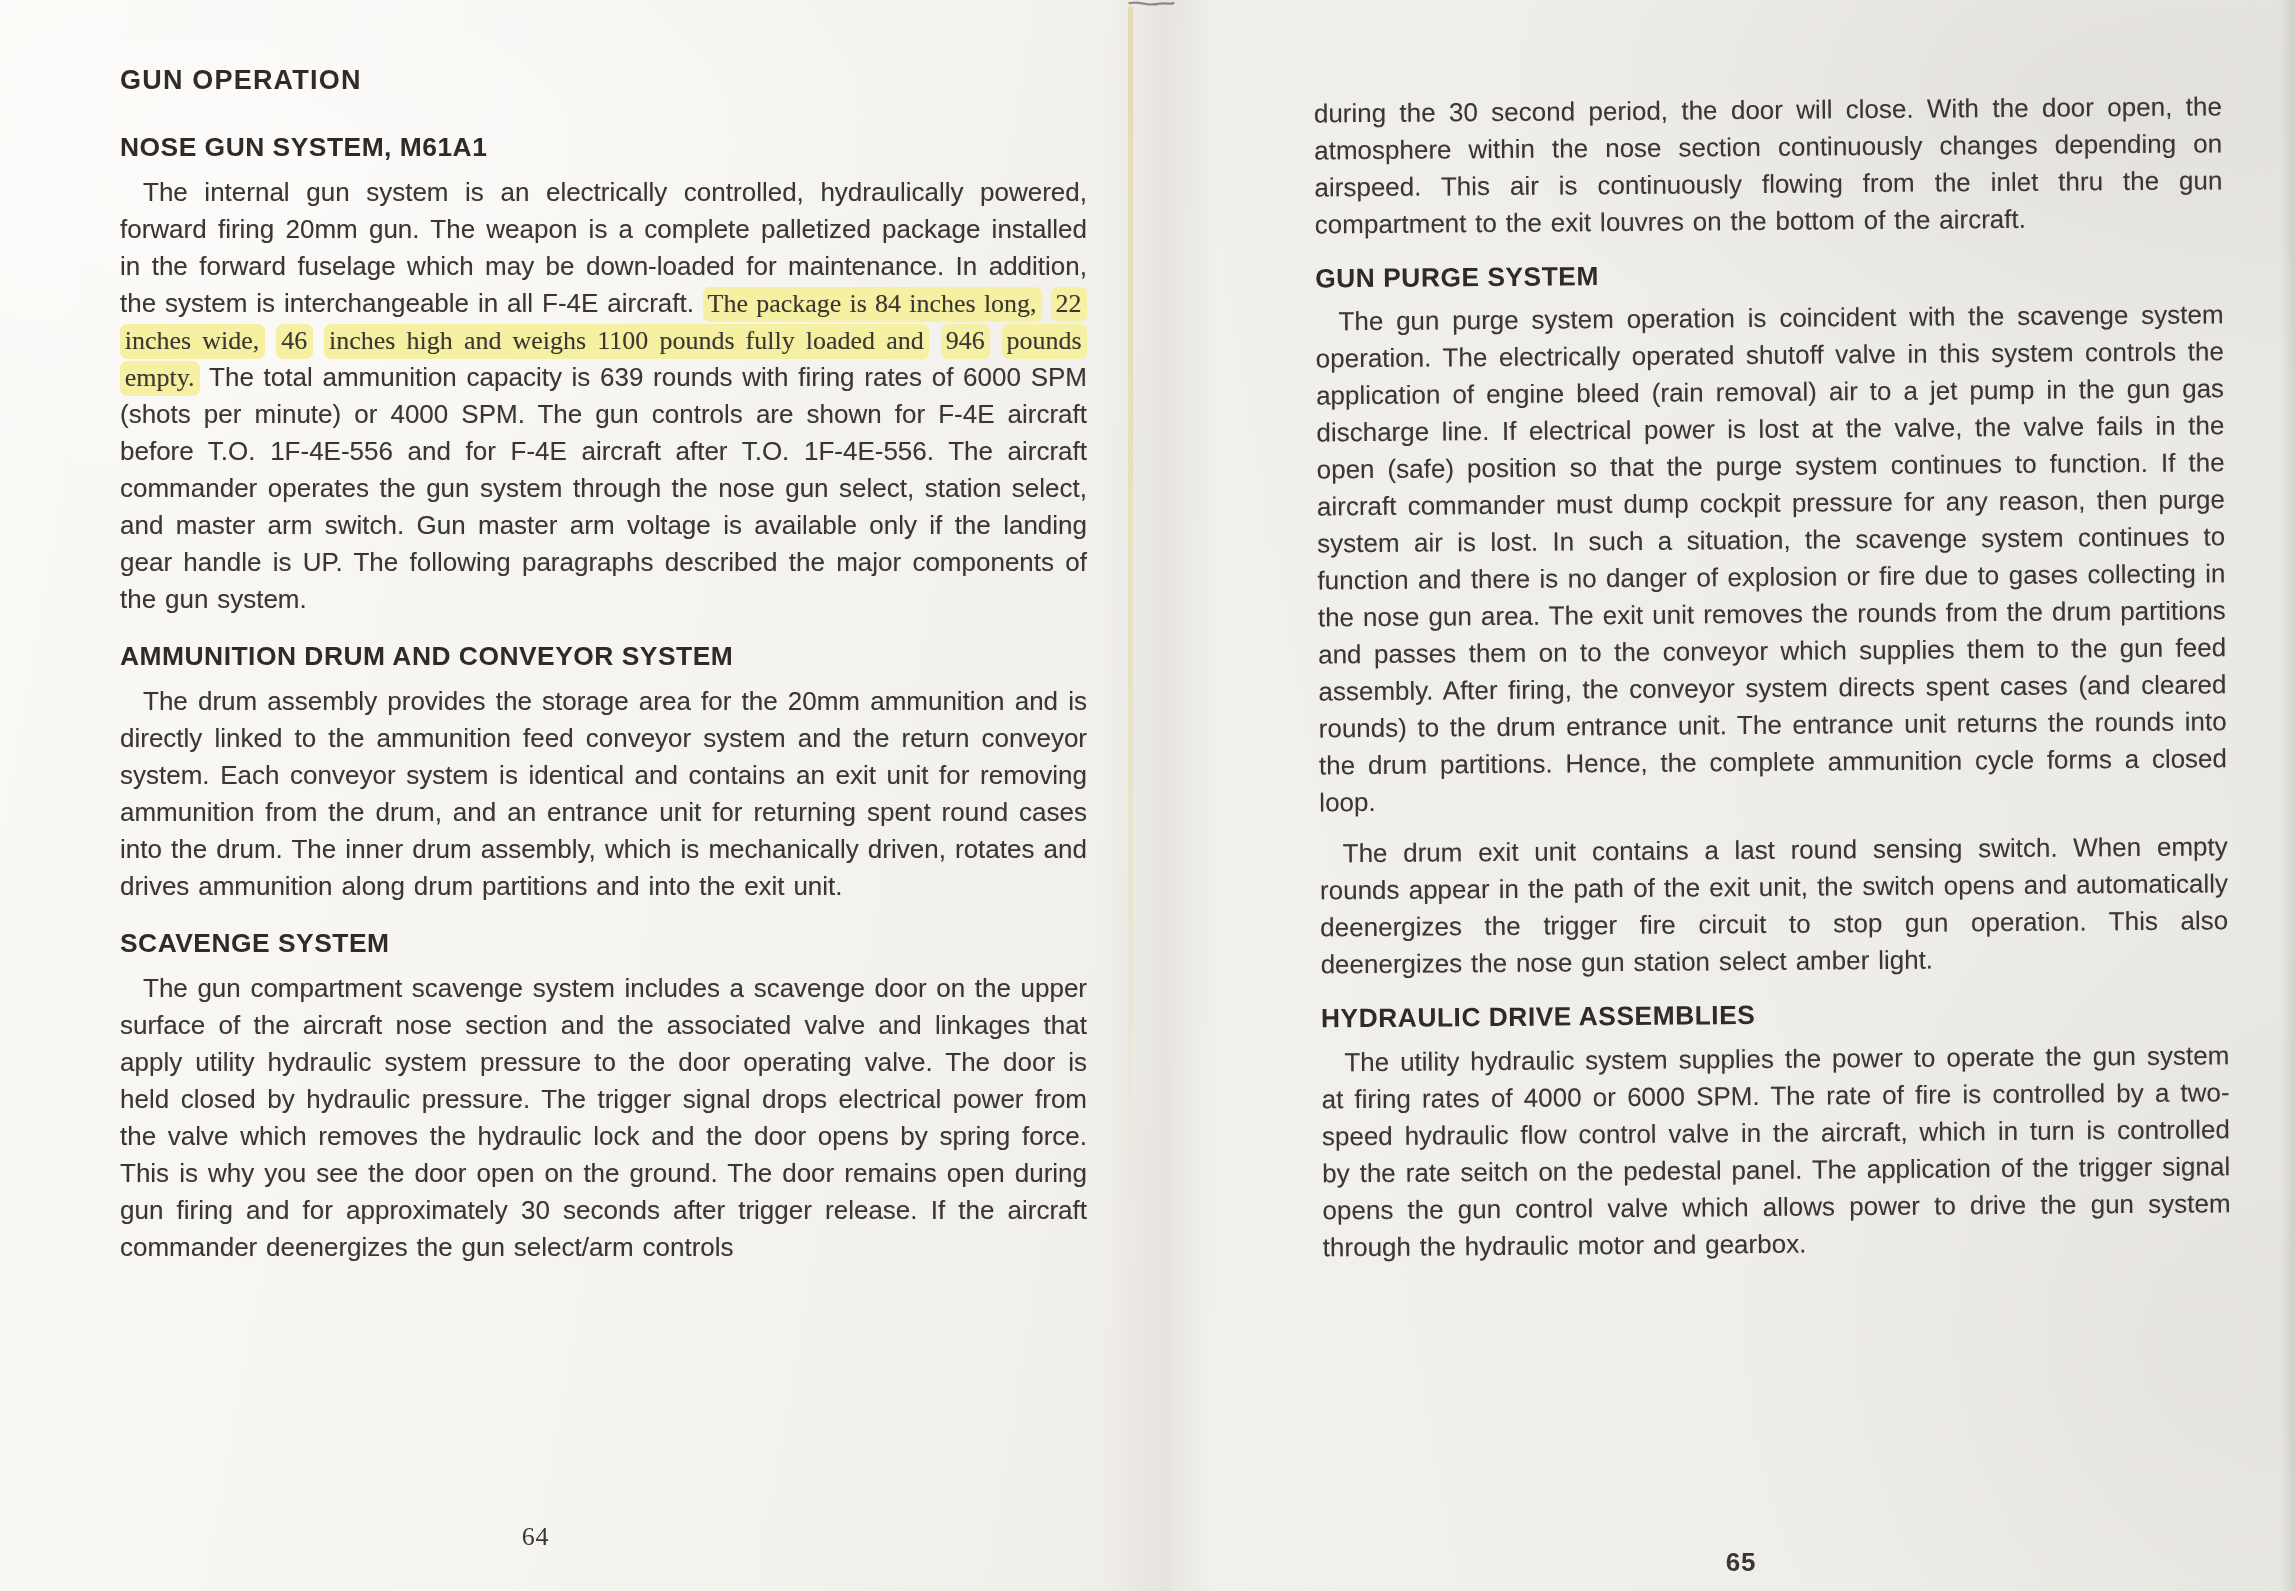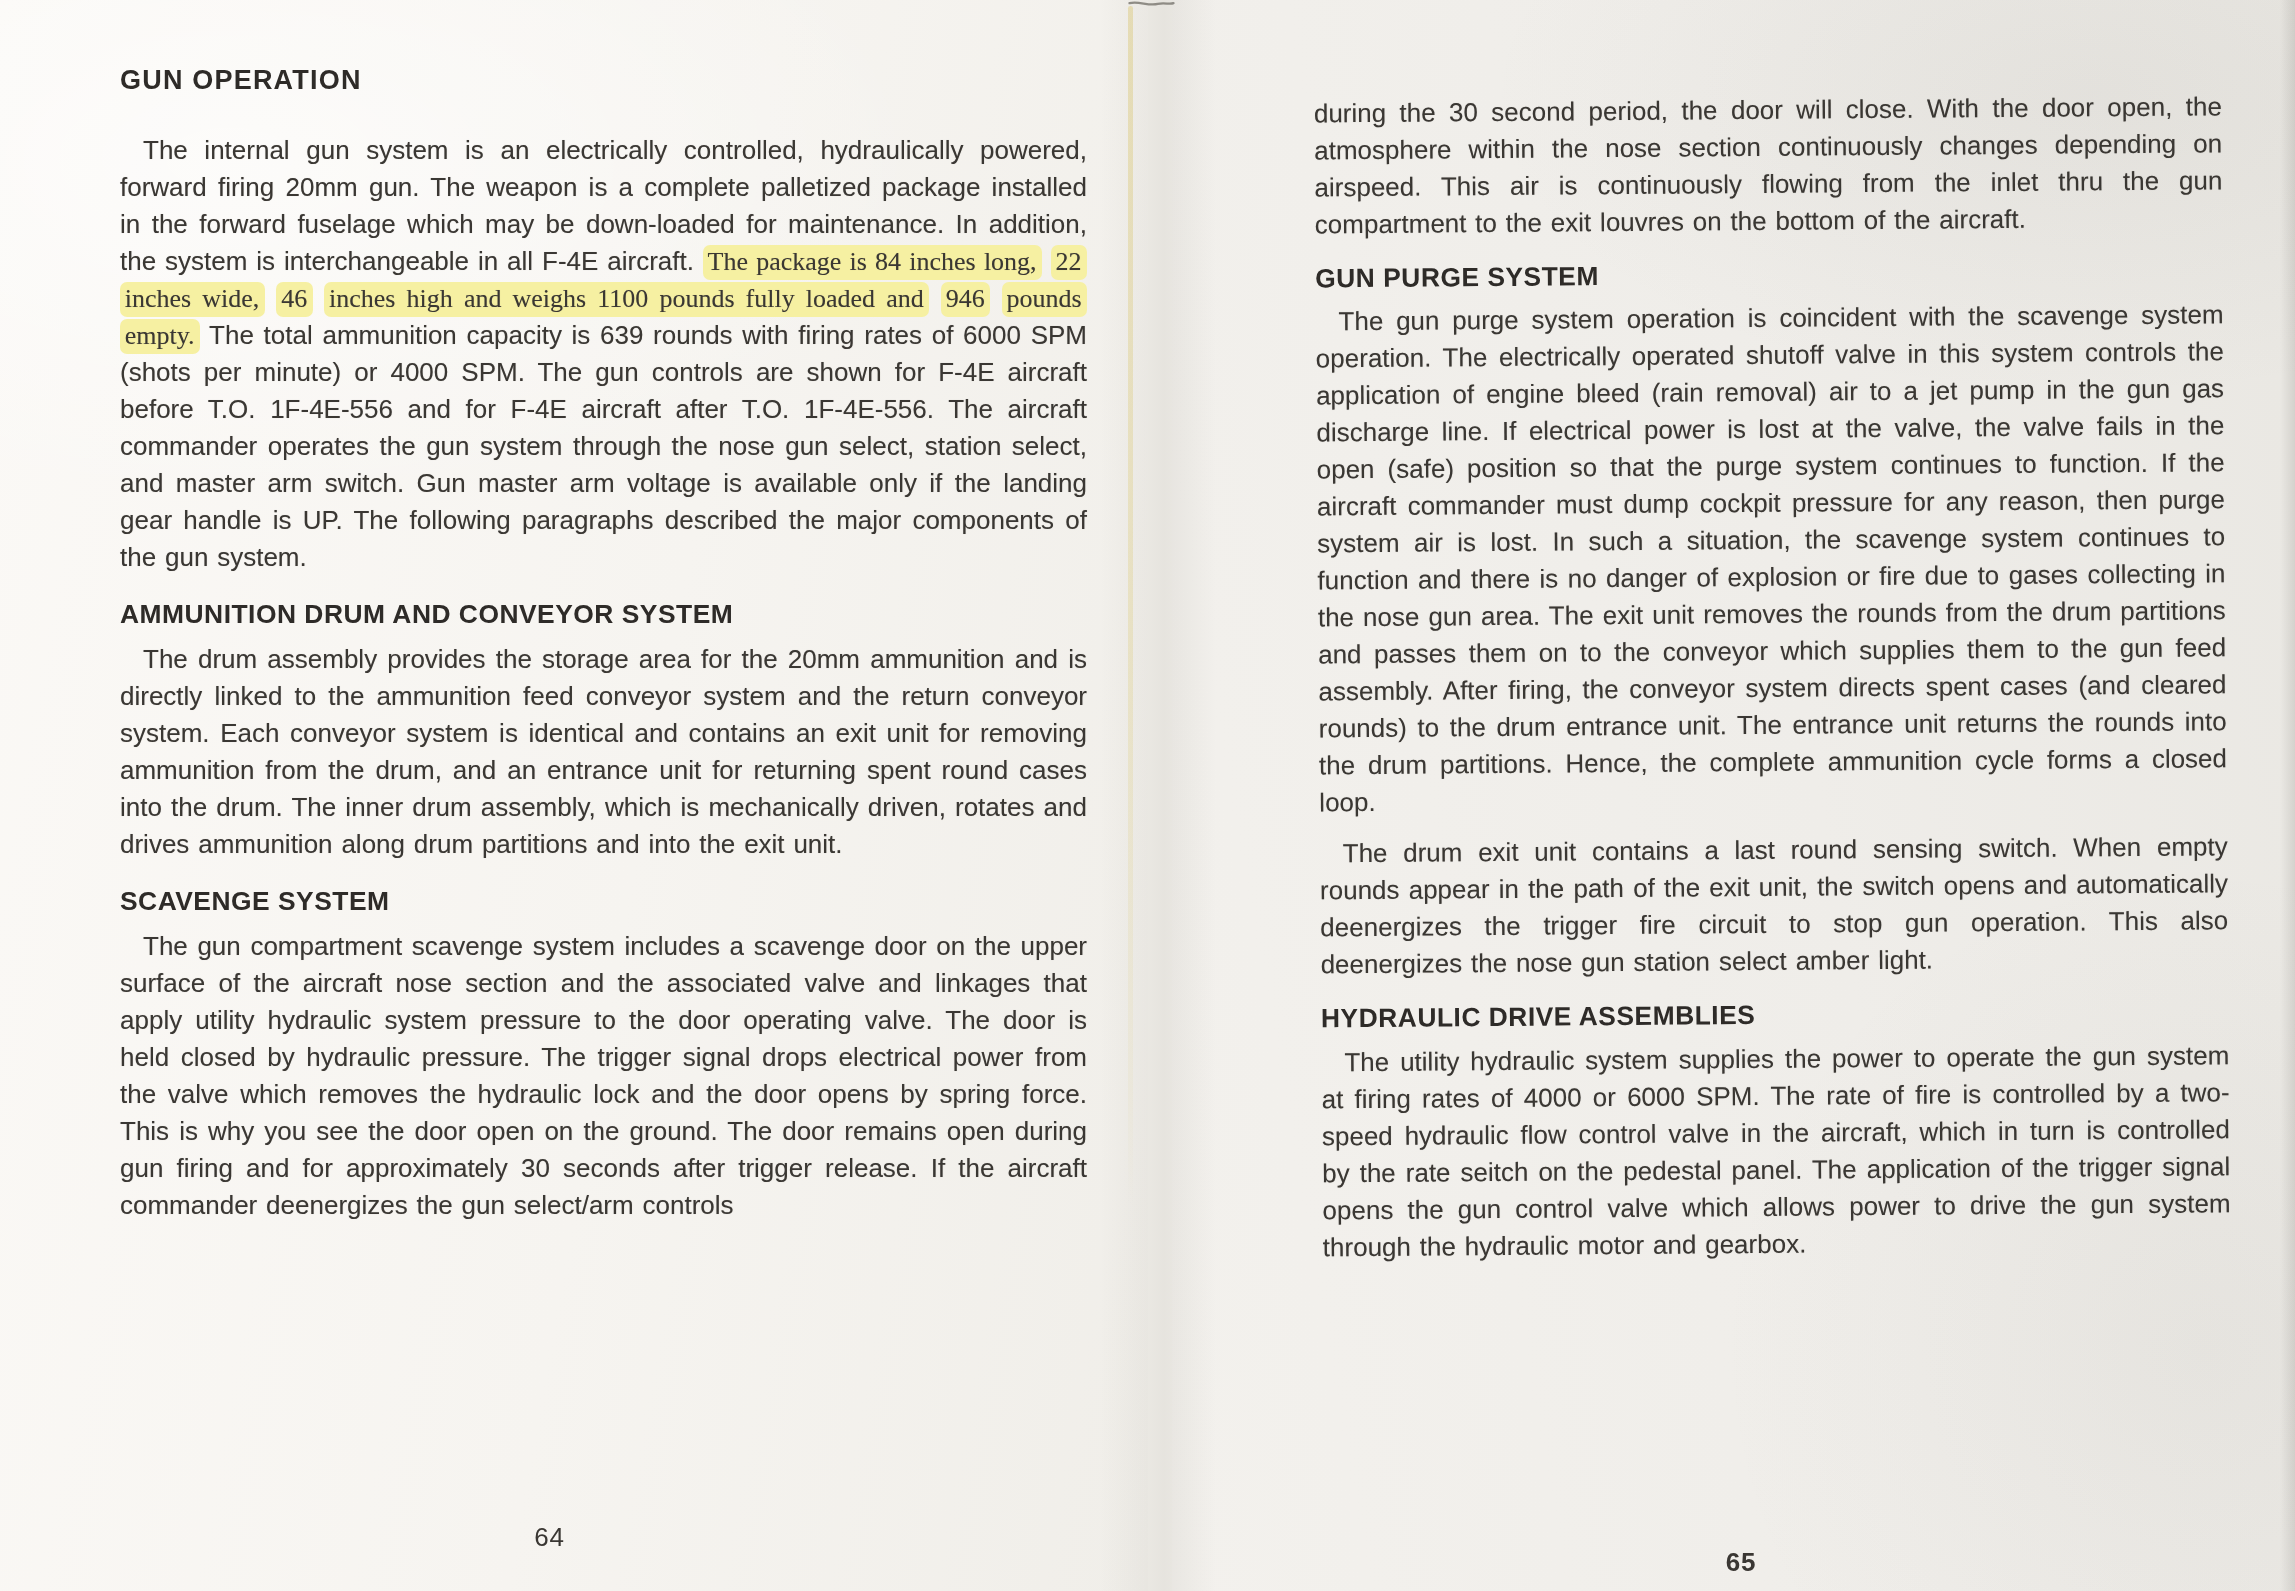--- a/index.html
+++ b/index.html
@@ -119,33 +119,34 @@
     box-decoration-break:clone;
     font-family:Liberation Serif, serif;
   }
   .pagenum{
     position:absolute;
     font-size:26px;
     letter-spacing:0.8px;
     color:var(--ink);
     text-align:center;
   }
-  .pagenum-left{ left:68px; top:1522px; width:963px; }
+  .pagenum-left{ left:54px; top:1522px; width:963px;font-family:Liberation Serif, serif; }
   .pagenum-right{ left:103px; top:1547px; width:932px;font-weight:bold; }
 </style>
 </head>
 <body>
 
 <div class="spread">
 
   <div class="page page-left">
     <div class="page-inner">
 
       <h1 class="kicker">GUN OPERATION</h1>
 
+      <h2 class="sec">NOSE GUN SYSTEM, M61A1</h2>
 
       <p class="body indent">
         <span>The internal gun system is an electrically controlled, hydraulically powered, forward firing 20mm gun. The weapon is a complete palletized package installed in the forward fuselage which may be down-loaded for maintenance. In addition, the system is interchangeable in all F-4E aircraft.</span>
         <span class="hl">The package is 84 inches long,</span>
         <span class="hl">22</span>
         <span class="hl">inches wide,</span>
         <span class="hl">46</span>
         <span class="hl">inches high and weighs 1100 pounds fully loaded and</span>
         <span class="hl">946</span>
         <span class="hl">pounds empty.</span>

